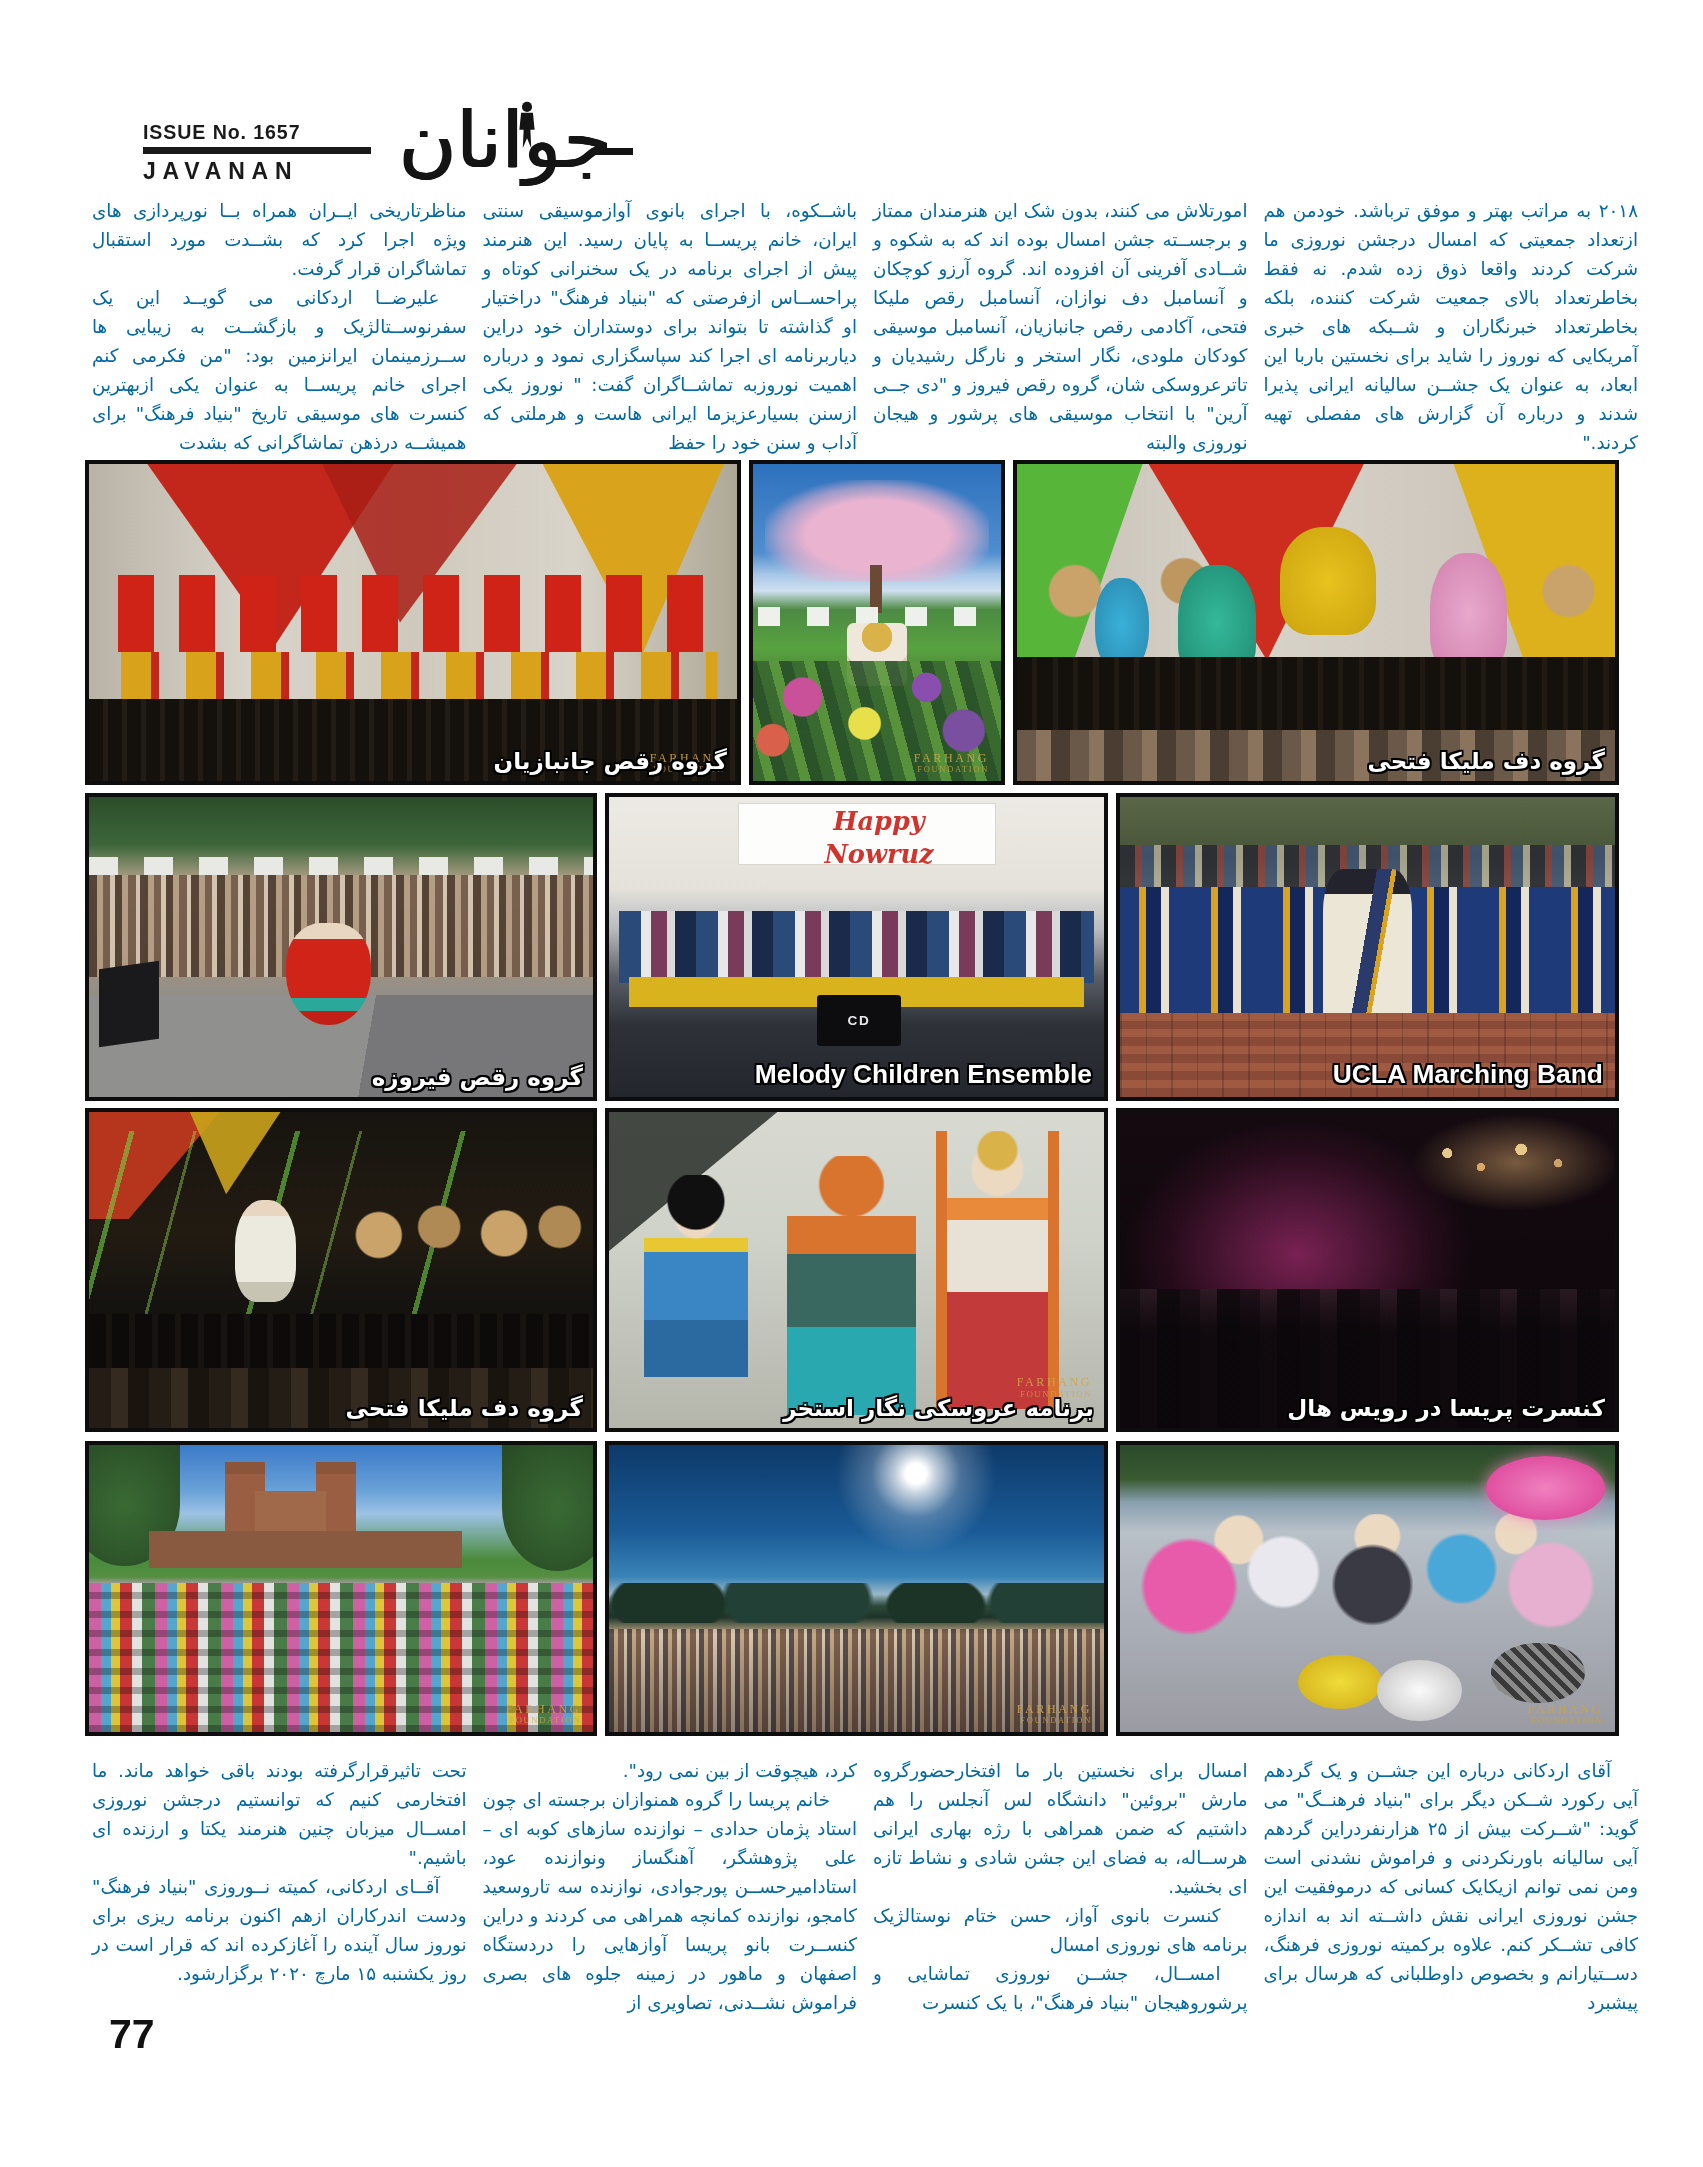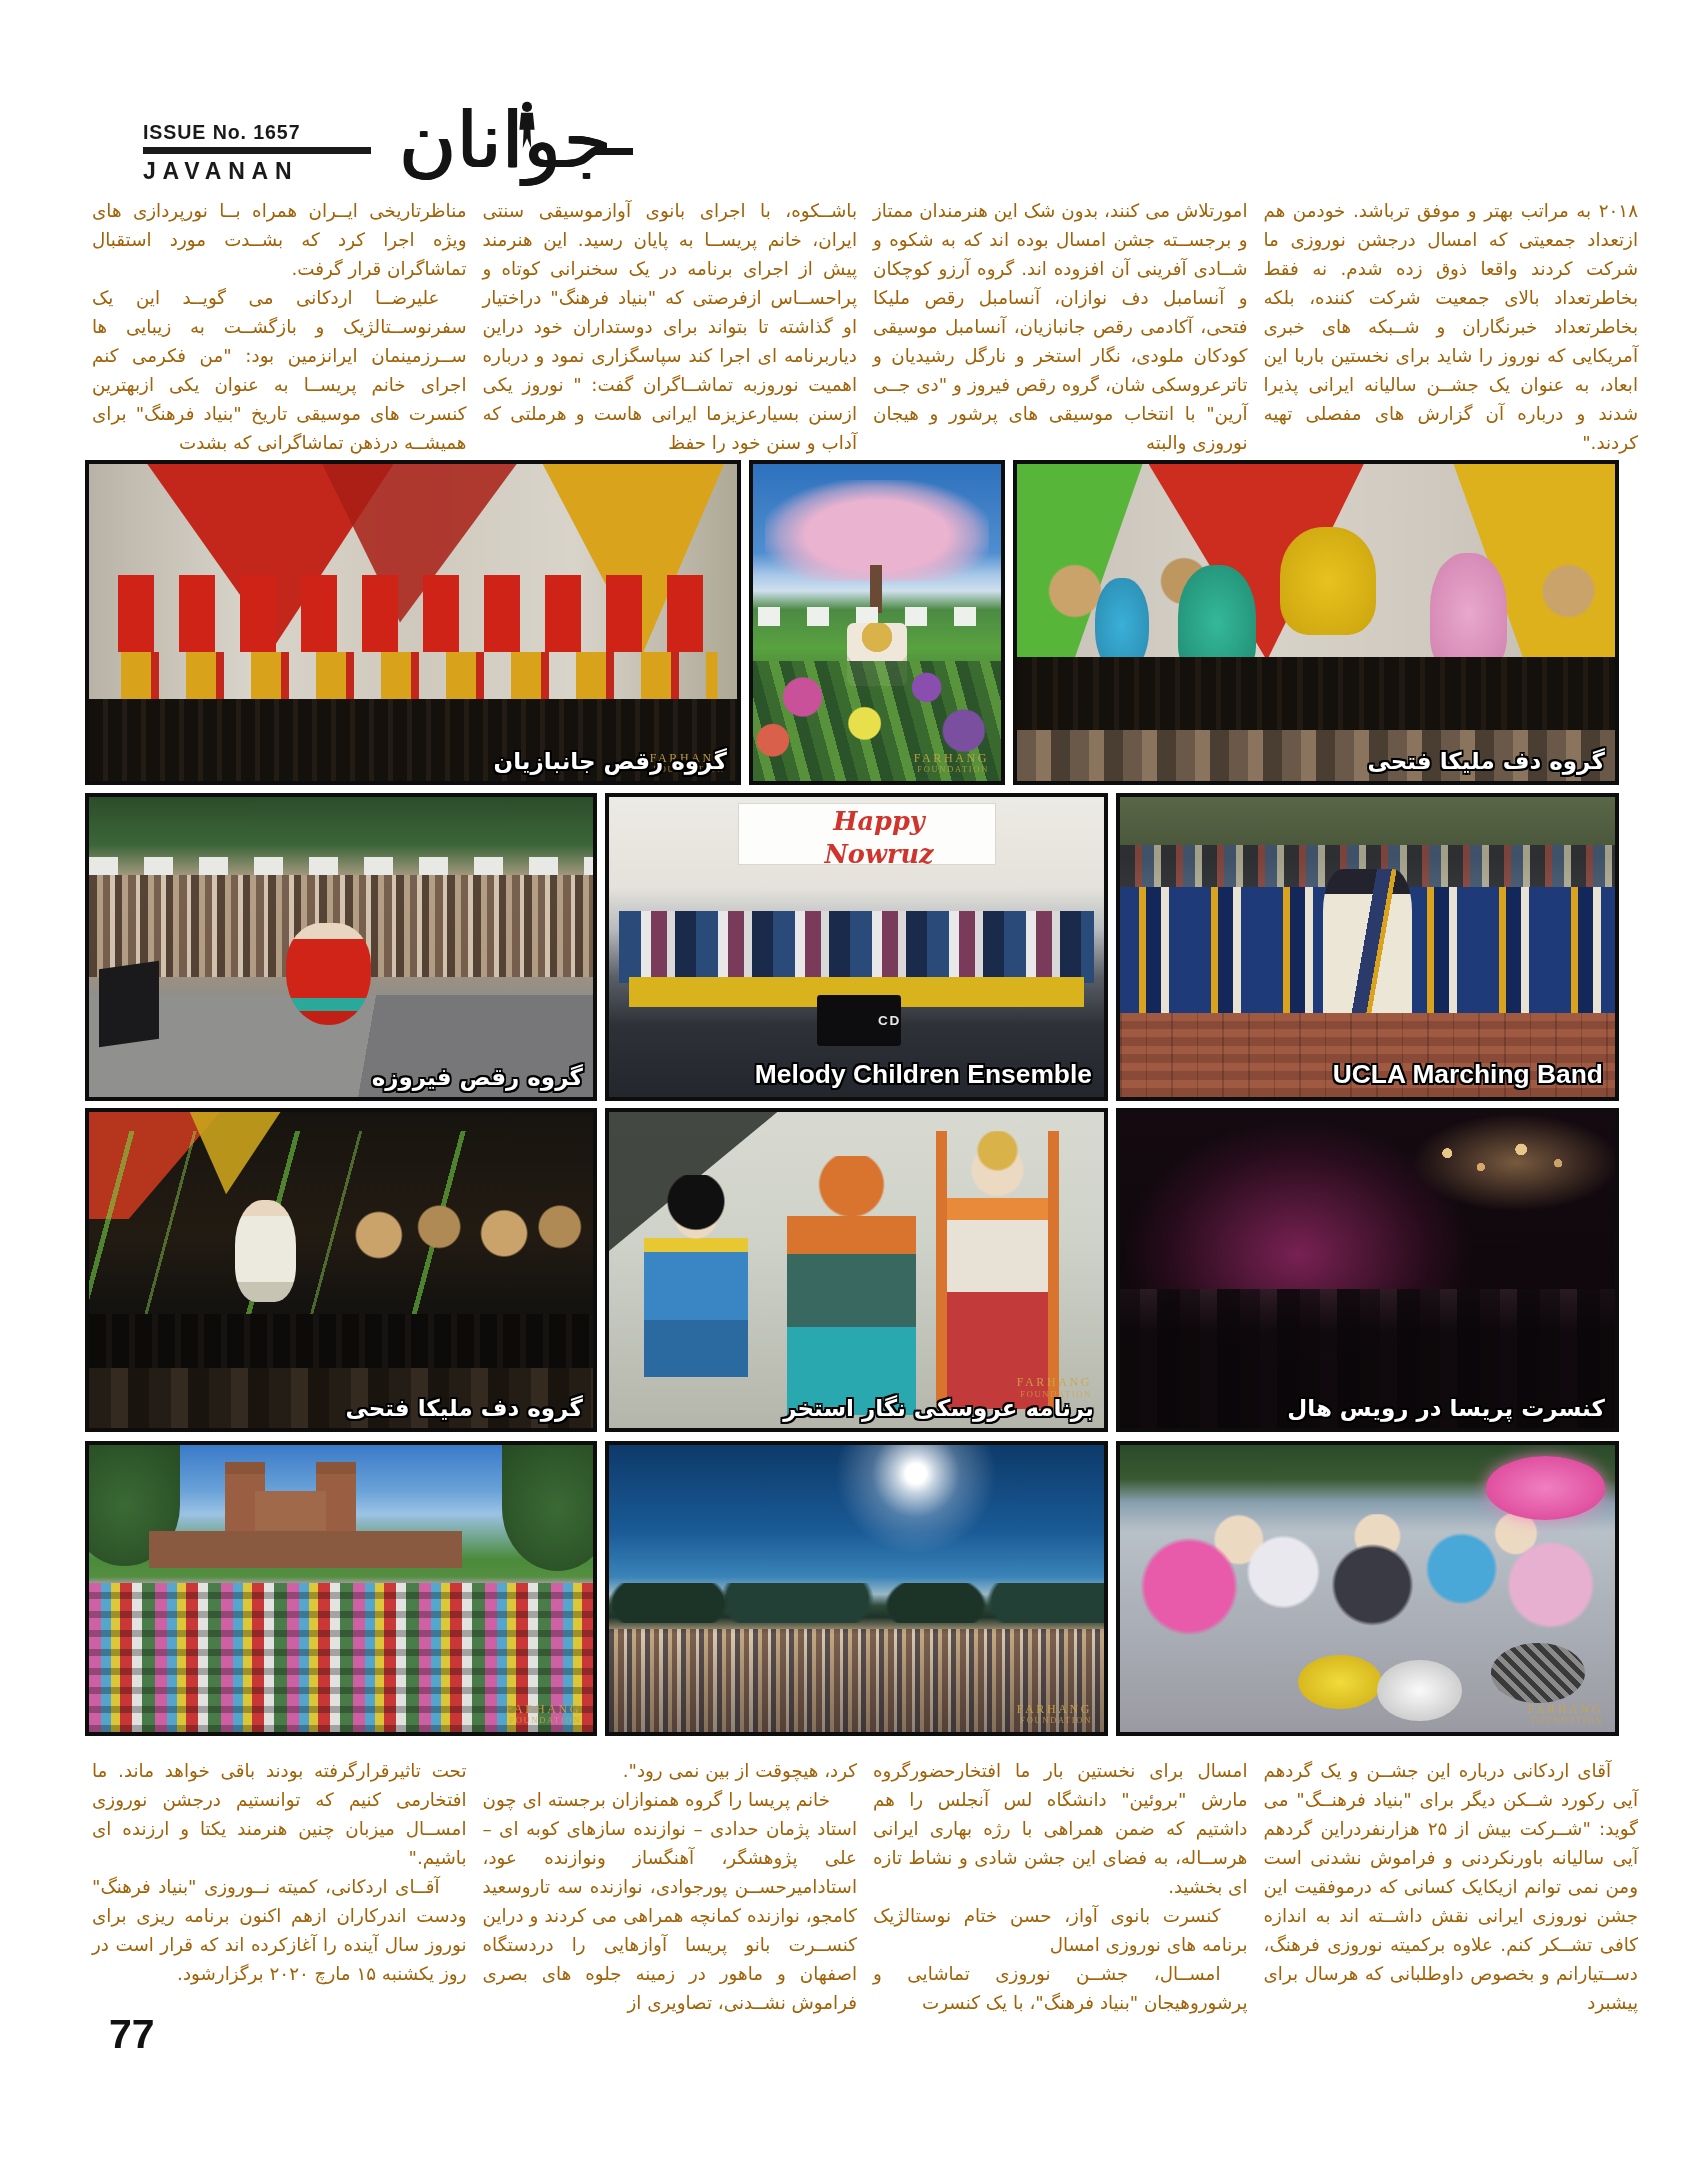--- a/index.html
+++ b/index.html
@@ -17,21 +17,21 @@
               color:#141414;direction:rtl;letter-spacing:-3.4px;
               text-shadow:0.9px 0 0 #141414,-0.9px 0 0 #141414;}
   .logo-person{position:absolute;left:373px;top:-20.4px;width:22px;height:49px;}
   .logo-dash{position:absolute;left:451px;top:27px;width:39px;height:6.8px;background:#141414;}
 
   
   .cols{position:absolute;display:flex;direction:rtl;gap:16px;}
   .cols.top{left:92px;top:196px;width:1546px;height:274px;}
   .cols.bottom{left:92px;top:1756px;width:1546px;height:358px;}
   .col{flex:1 1 0;direction:rtl;}
-  .para{margin:0;font-size:18.3px;line-height:29px;text-align:justify;color:#a16207;
+  .para{margin:0;font-size:18.3px;line-height:29px;text-align:justify;color:#0369a1;
         font-family:"DejaVu Sans",sans-serif;}
   .para.ind{text-indent:27px;}
 
   
   .photo{position:absolute;box-sizing:border-box;border:4.3px solid #0d0d0d;overflow:hidden;}
   .decor{position:absolute;}
   .cap{position:absolute;z-index:6;font-weight:bold;color:#fff;white-space:nowrap;
        text-shadow:1.7px 0 0 #000,-1.7px 0 0 #000,0 1.7px 0 #000,0 -1.7px 0 #000,
                    1.7px 1.7px 0 #000,-1.7px -1.7px 0 #000,1.7px -1.7px 0 #000,-1.7px 1.7px 0 #000;}
   .cap.fa{right:10.2px;bottom:6.8px;font-size:23px;direction:rtl;font-family:"DejaVu Sans",sans-serif;}
@@ -131,21 +131,21 @@
   .pr2m .banner{left:26%;top:2%;width:47%;height:20%;background:#fdfdfb;border:1.7px solid #d8d8d0;
         text-align:center;padding-left:24px;}
   .pr2m .banner b{display:block;font-family:"DejaVu Serif",serif;font-style:italic;
         color:#d0342c;font-size:25.6px;line-height:1.15;margin-top:3.4px;}
   .pr2m .kids{left:2%;right:2%;top:38%;height:24%;
     background:repeating-linear-gradient(90deg,#2a4a7a 0 22px,#e8e8e8 22px 32px,#7a3a5a 32px 48px,
       #d9d9d9 48px 56px,#1a2a4a 56px 77px);}
   .pr2m .table{left:4%;right:4%;top:60%;height:10%;background:#d9b31e;}
   .pr2m .spk{left:42%;top:66%;width:17%;height:17%;background:#0d0d0f;border-radius:3.4px;
         color:#e8e8e8;font-family:"Liberation Sans",sans-serif;font-weight:bold;font-size:13.6px;
-        letter-spacing:1.7px;display:flex;align-items:center;justify-content:flex-end;}
+        letter-spacing:1.7px;display:flex;align-items:center;justify-content:center;}
   
   .pr2r{background:linear-gradient(to bottom,#5a6648 0%,#475538 20%,#6a7a5a 28%,#8a8a7a 36%,
         #b0a088 46%,#a5604a 70%,#8a4a38 100%);}
   .pr2r .crowdbg{left:0;right:0;top:16%;height:16%;
     background:repeating-linear-gradient(90deg,rgba(40,40,50,.85) 0 15.3px,rgba(140,60,60,.75) 15.3px 22px,
       rgba(60,80,120,.75) 22px 34px,rgba(200,190,170,.7) 34px 41px);}
   .pr2r .band{left:0;right:0;top:30%;height:42%;
     background:repeating-linear-gradient(90deg,#1e3a78 0 19px,#d9a31e 19px 25.6px,#14275a 25.6px 41px,
       #e8e2d2 41px 49px,#1e3a78 49px 72px);}
   .pr2r .leader{left:41%;top:24%;width:18%;height:64%;border-radius:22% 22% 0 0;

